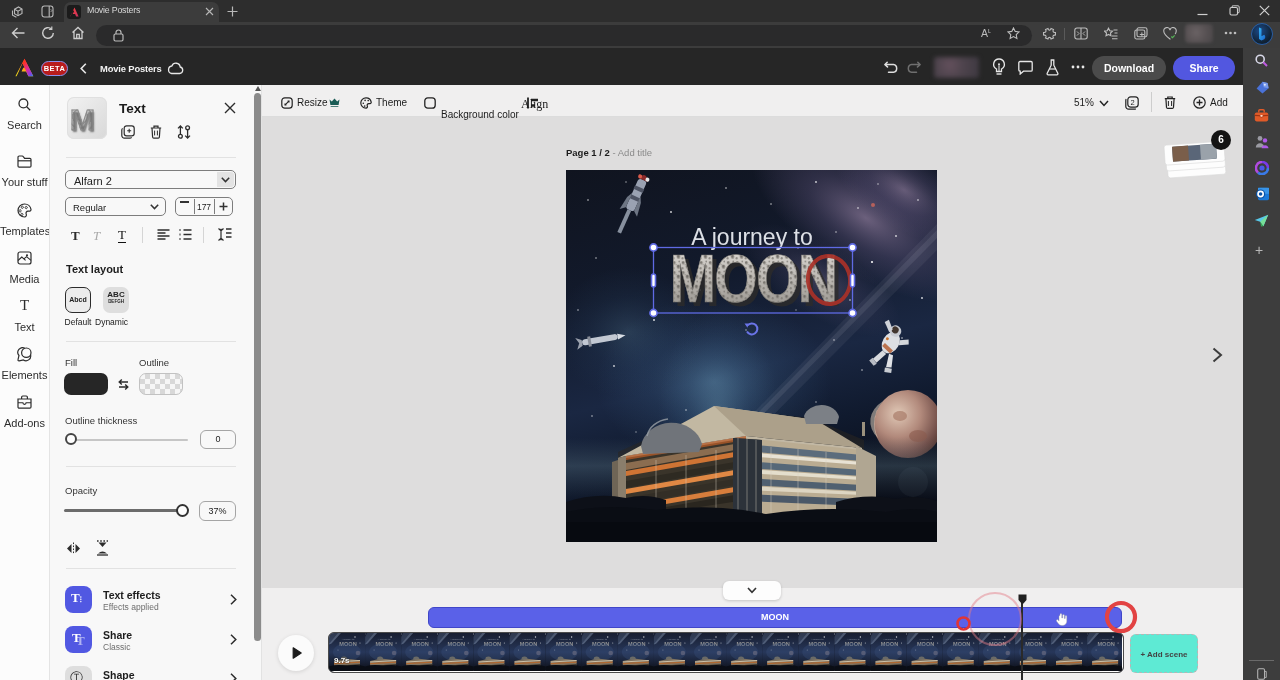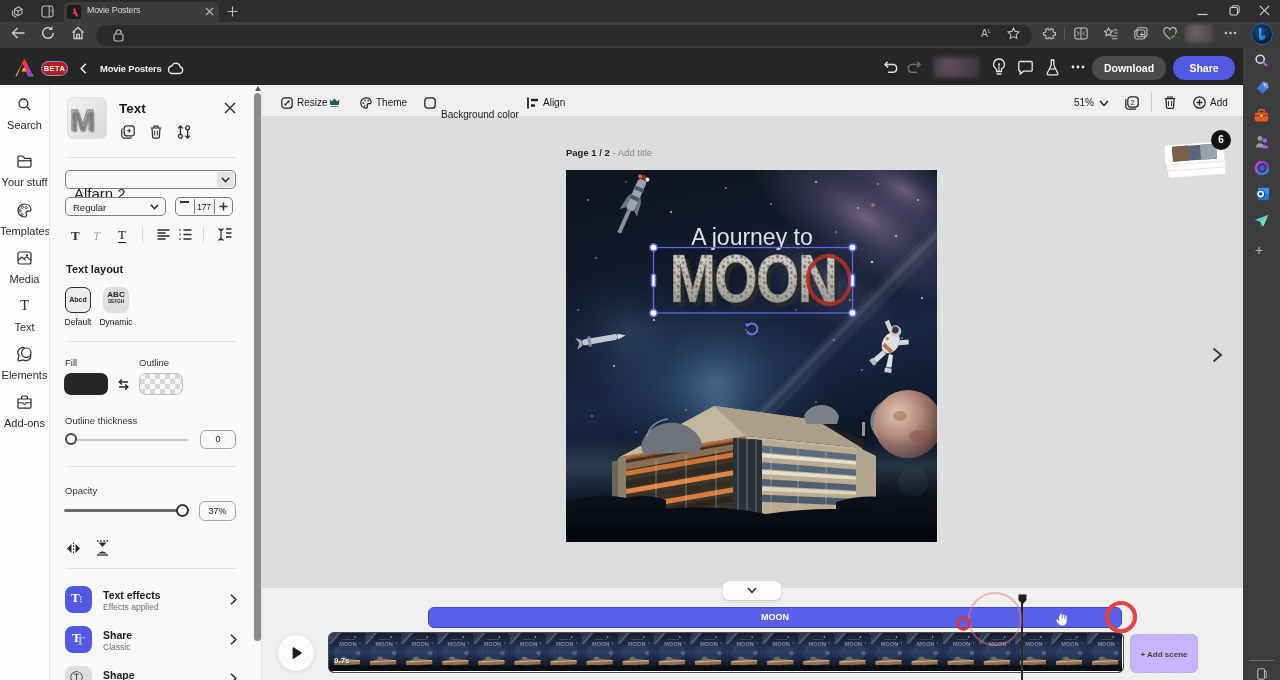--- a/index.html
+++ b/index.html
@@ -249,21 +249,21 @@
       <path d="M13 10.6 L10.6 13 L8.2 10.6 M10.6 12.8 L10.6 5"></path>
       <circle cx="10.6" cy="2.8" r="1.9"></circle>
       <circle cx="3.4" cy="11.2" r="1.9"></circle>
     </svg>
   <svg class="abs" style="left:224px;top:102px" width="12" height="12" viewBox="0 0 12 12" stroke="#2c2c2c" stroke-width="1.4">
       <path d="M1 1 L11 11 M11 1 L1 11"></path>
     </svg>
   <div class="abs" style="left:66px;top:157px;width:170px;height:1px;background:#e2e2e2;"></div>
 
   <div class="abs" style="left:65px;top:170px;width:171px;height:19px;border:1.6px solid #7d7d7d;border-radius:5px;background:#f8f8f8;"></div>
-  <div class="abs" style="left:74px;top:185px;font-size:15px;color:#222;">Alfarn 2</div>
+  <div class="abs" style="left:74px;top:175px;font-size:11px;color:#222;">Alfarn 2</div>
   <div class="abs" style="left:217px;top:171.6px;width:17px;height:15.8px;background:#e3e3e3;border-radius:0 3px 3px 0;"></div>
   <svg class="abs" style="left:221px;top:177px" width="9" height="6" viewBox="0 0 9 6" fill="none" stroke="#333" stroke-width="1.5">
       <path d="M0.8 0.8 L4.5 4.6 L8.2 0.8"></path>
     </svg>
 
   <div class="abs" style="left:65px;top:197px;width:101px;height:19px;border:1.6px solid #7d7d7d;border-radius:5px;background:#f8f8f8;"></div>
   <div class="abs" style="left:73px;top:202px;font-size:9.5px;color:#222;">Regular</div>
   <svg class="abs" style="left:150px;top:204px" width="9" height="6" viewBox="0 0 9 6" fill="none" stroke="#333" stroke-width="1.5">
       <path d="M0.8 0.8 L4.5 4.6 L8.2 0.8"></path>
     </svg>
@@ -293,21 +293,21 @@
       <path d="M8 1 L13.5 1 M8 5 L13.5 5 M8 9 L13.5 9"></path>
     </svg>
 
   <div class="abs" style="left:66px;top:263px;font-size:11px;font-weight:bold;color:#1c1c1c;">Text layout</div>
   <div class="abs" style="left:65px;top:287px;width:26px;height:26px;border:1.8px solid #2c2c2c;border-radius:7px;background:#ececec;color:#222;font-weight:bold;font-size:7px;text-align:center;line-height:24px;">Abcd</div>
   <div class="abs" style="left:103px;top:287px;width:26px;height:26px;border-radius:7px;background:#dedede;text-align:center;">
       <div style="margin-top:4px;font-weight:bold;font-size:8px;color:#222;line-height:8px;">ABC</div>
       <div style="font-weight:bold;font-size:4.5px;color:#222;line-height:5px;">DEFGH</div>
     </div>
   <div class="abs" style="left:57px;top:317px;width:42px;text-align:center;font-size:8.5px;color:#222;">Default</div>
-  <div class="abs" style="left:95px;top:317px;width:42px;text-align:center;font-size:8.5px;color:#222;">Dynamic</div>
+  <div class="abs" style="left:95px;top:317px;width:42px;text-align:left;font-size:8.5px;color:#222;">Dynamic</div>
   <div class="abs" style="left:66px;top:341px;width:170px;height:1px;background:#e2e2e2;"></div>
 
   <div class="abs" style="left:65px;top:357px;font-size:9.5px;color:#333;">Fill</div>
   <div class="abs" style="left:139px;top:357px;font-size:9.5px;color:#333;">Outline</div>
   <div class="abs" style="left:64px;top:373px;width:44px;height:22px;border-radius:7px;background:#262626;"></div>
   <svg class="abs" style="left:117px;top:378px" width="13" height="13" viewBox="0 0 13 13" fill="none" stroke="#2c2c2c" stroke-width="1.4">
       <path d="M2.5 4 L11 4 M4.8 1.5 L2.2 4 L4.8 6.5"></path>
       <path d="M10.5 9 L2 9 M8.2 6.5 L10.8 9 L8.2 11.5"></path>
     </svg>
   <div class="abs" style="left:139px;top:373px;width:44px;height:22px;border-radius:7px;border:1px solid #c2c2c2;background:repeating-conic-gradient(#d8d8d8 0% 25%, #f6f6f6 0% 50%) 0 0/10px 10px;"></div>
@@ -385,21 +385,21 @@
     </svg>
   <div class="abs" style="left:376px;top:97px;font-size:10px;color:#1c1c1c;">Theme</div>
   <svg class="abs" style="left:424px;top:97px" width="12" height="12" viewBox="0 0 12 12" fill="none" stroke="#222" stroke-width="1.3">
       <rect x="0.8" y="0.8" width="10.4" height="10.4" rx="3"></rect>
     </svg>
   <div class="abs" style="left:441px;top:97px;font-size:10px;color:#1c1c1c;margin-top:12px;">Background color</div>
   <svg class="abs" style="left:527px;top:97px" width="12" height="12" viewBox="0 0 12 12" stroke="#222" stroke-width="1.6">
       <path d="M1 0.5 L1 11.5" stroke-width="1.8"></path>
       <path d="M4 3 L11 3 M4 8.5 L8 8.5" stroke-width="2.6"></path>
     </svg>
-  <div class="abs" style="left:543px;top:97px;font-size:10px;color:#1c1c1c;">Align</div>
+  <div class="abs" style="left:521px;top:97px;font-size:12px;color:#1c1c1c;font-family:Liberation Serif, serif;">Align</div>
   <div class="abs" style="left:1074px;top:97px;font-size:10px;color:#1c1c1c;">51%</div>
   <svg class="abs" style="left:1099px;top:100px" width="10" height="7" viewBox="0 0 10 7" fill="none" stroke="#222" stroke-width="1.5">
       <path d="M1 1 L5 5.4 L9 1"></path>
     </svg>
   <svg class="abs" style="left:1125px;top:96px" width="14" height="14" viewBox="0 0 14 14" fill="none" stroke="#222" stroke-width="1.2">
       <rect x="2.8" y="0.8" width="10.4" height="10.4" rx="3"></rect>
       <path d="M1.2 3.2 A 2.4 2.4 0 0 0 0.8 4.6 L0.8 10.4 A 2.8 2.8 0 0 0 3.6 13.2 L9.4 13.2 A 2.4 2.4 0 0 0 10.8 12.8"></path>
       <text x="5.5" y="9.4" font-size="7.5" fill="#222" stroke="none" font-family="Liberation Sans">2</text>
     </svg>
   <div class="abs" style="left:1151px;top:92px;width:1px;height:20px;background:#cdcdcd;"></div>
@@ -744,21 +744,21 @@
         <use href="#frame" x="758.1"></use>
     </svg>
   </div>
   <div class="abs" style="left:334px;top:656px;font-size:8px;font-weight:bold;color:#fff;text-shadow:0 0 2px #000;z-index:3;">9.7s</div>
 
   <div class="abs" style="left:278px;top:635px;width:36px;height:36px;border-radius:50%;background:#fbfbfb;box-shadow:0 1px 4px rgba(0,0,0,0.12);"></div>
   <svg class="abs" style="left:292px;top:647px" width="10" height="12" viewBox="0 0 10 12" fill="#1c1c1c">
       <path d="M1.2 0.8 L9.2 6 L1.2 11.2 Z" stroke="#1c1c1c" stroke-width="1.2" stroke-linejoin="round"></path>
     </svg>
 
-  <div class="abs" style="left:1130px;top:634px;width:68px;height:39px;border:1.4px dashed #b5b5b5;border-radius:6px;background:#c4b5fd;font-size:8px;color:#444;font-weight:bold;text-align:center;line-height:39px;">+ Add scene</div>
+  <div class="abs" style="left:1130px;top:634px;width:68px;height:39px;border:1.4px dashed #b5b5b5;border-radius:6px;background:#5eead4;font-size:8px;color:#444;font-weight:bold;text-align:center;line-height:39px;">+ Add scene</div>
   <div id="edgebar" class="abs"></div>
   <svg class="abs" style="left:1255px;top:54px" width="13" height="13" viewBox="0 0 13 13" fill="none">
       <circle cx="5.2" cy="5.2" r="4" stroke="#d8d8e8" stroke-width="1.6"></circle>
       <path d="M8.3 8.3 L12 12" stroke="#c05ae0" stroke-width="2"></path>
     </svg>
   <svg class="abs" style="left:1255px;top:81px" width="14" height="13" viewBox="0 0 14 13">
       <path d="M7.5 0.8 L12.6 2 L13.6 7.2 L7.5 12.4 L1.6 7.4 Z" fill="#4a72d8"></path>
       <path d="M7.5 0.8 L12.6 2 L13.6 7.2 L8.7 6.2 Z" fill="#7a9ae8"></path>
       <circle cx="9.8" cy="3.8" r="1" fill="#dfe8ff"></circle>
     </svg>

